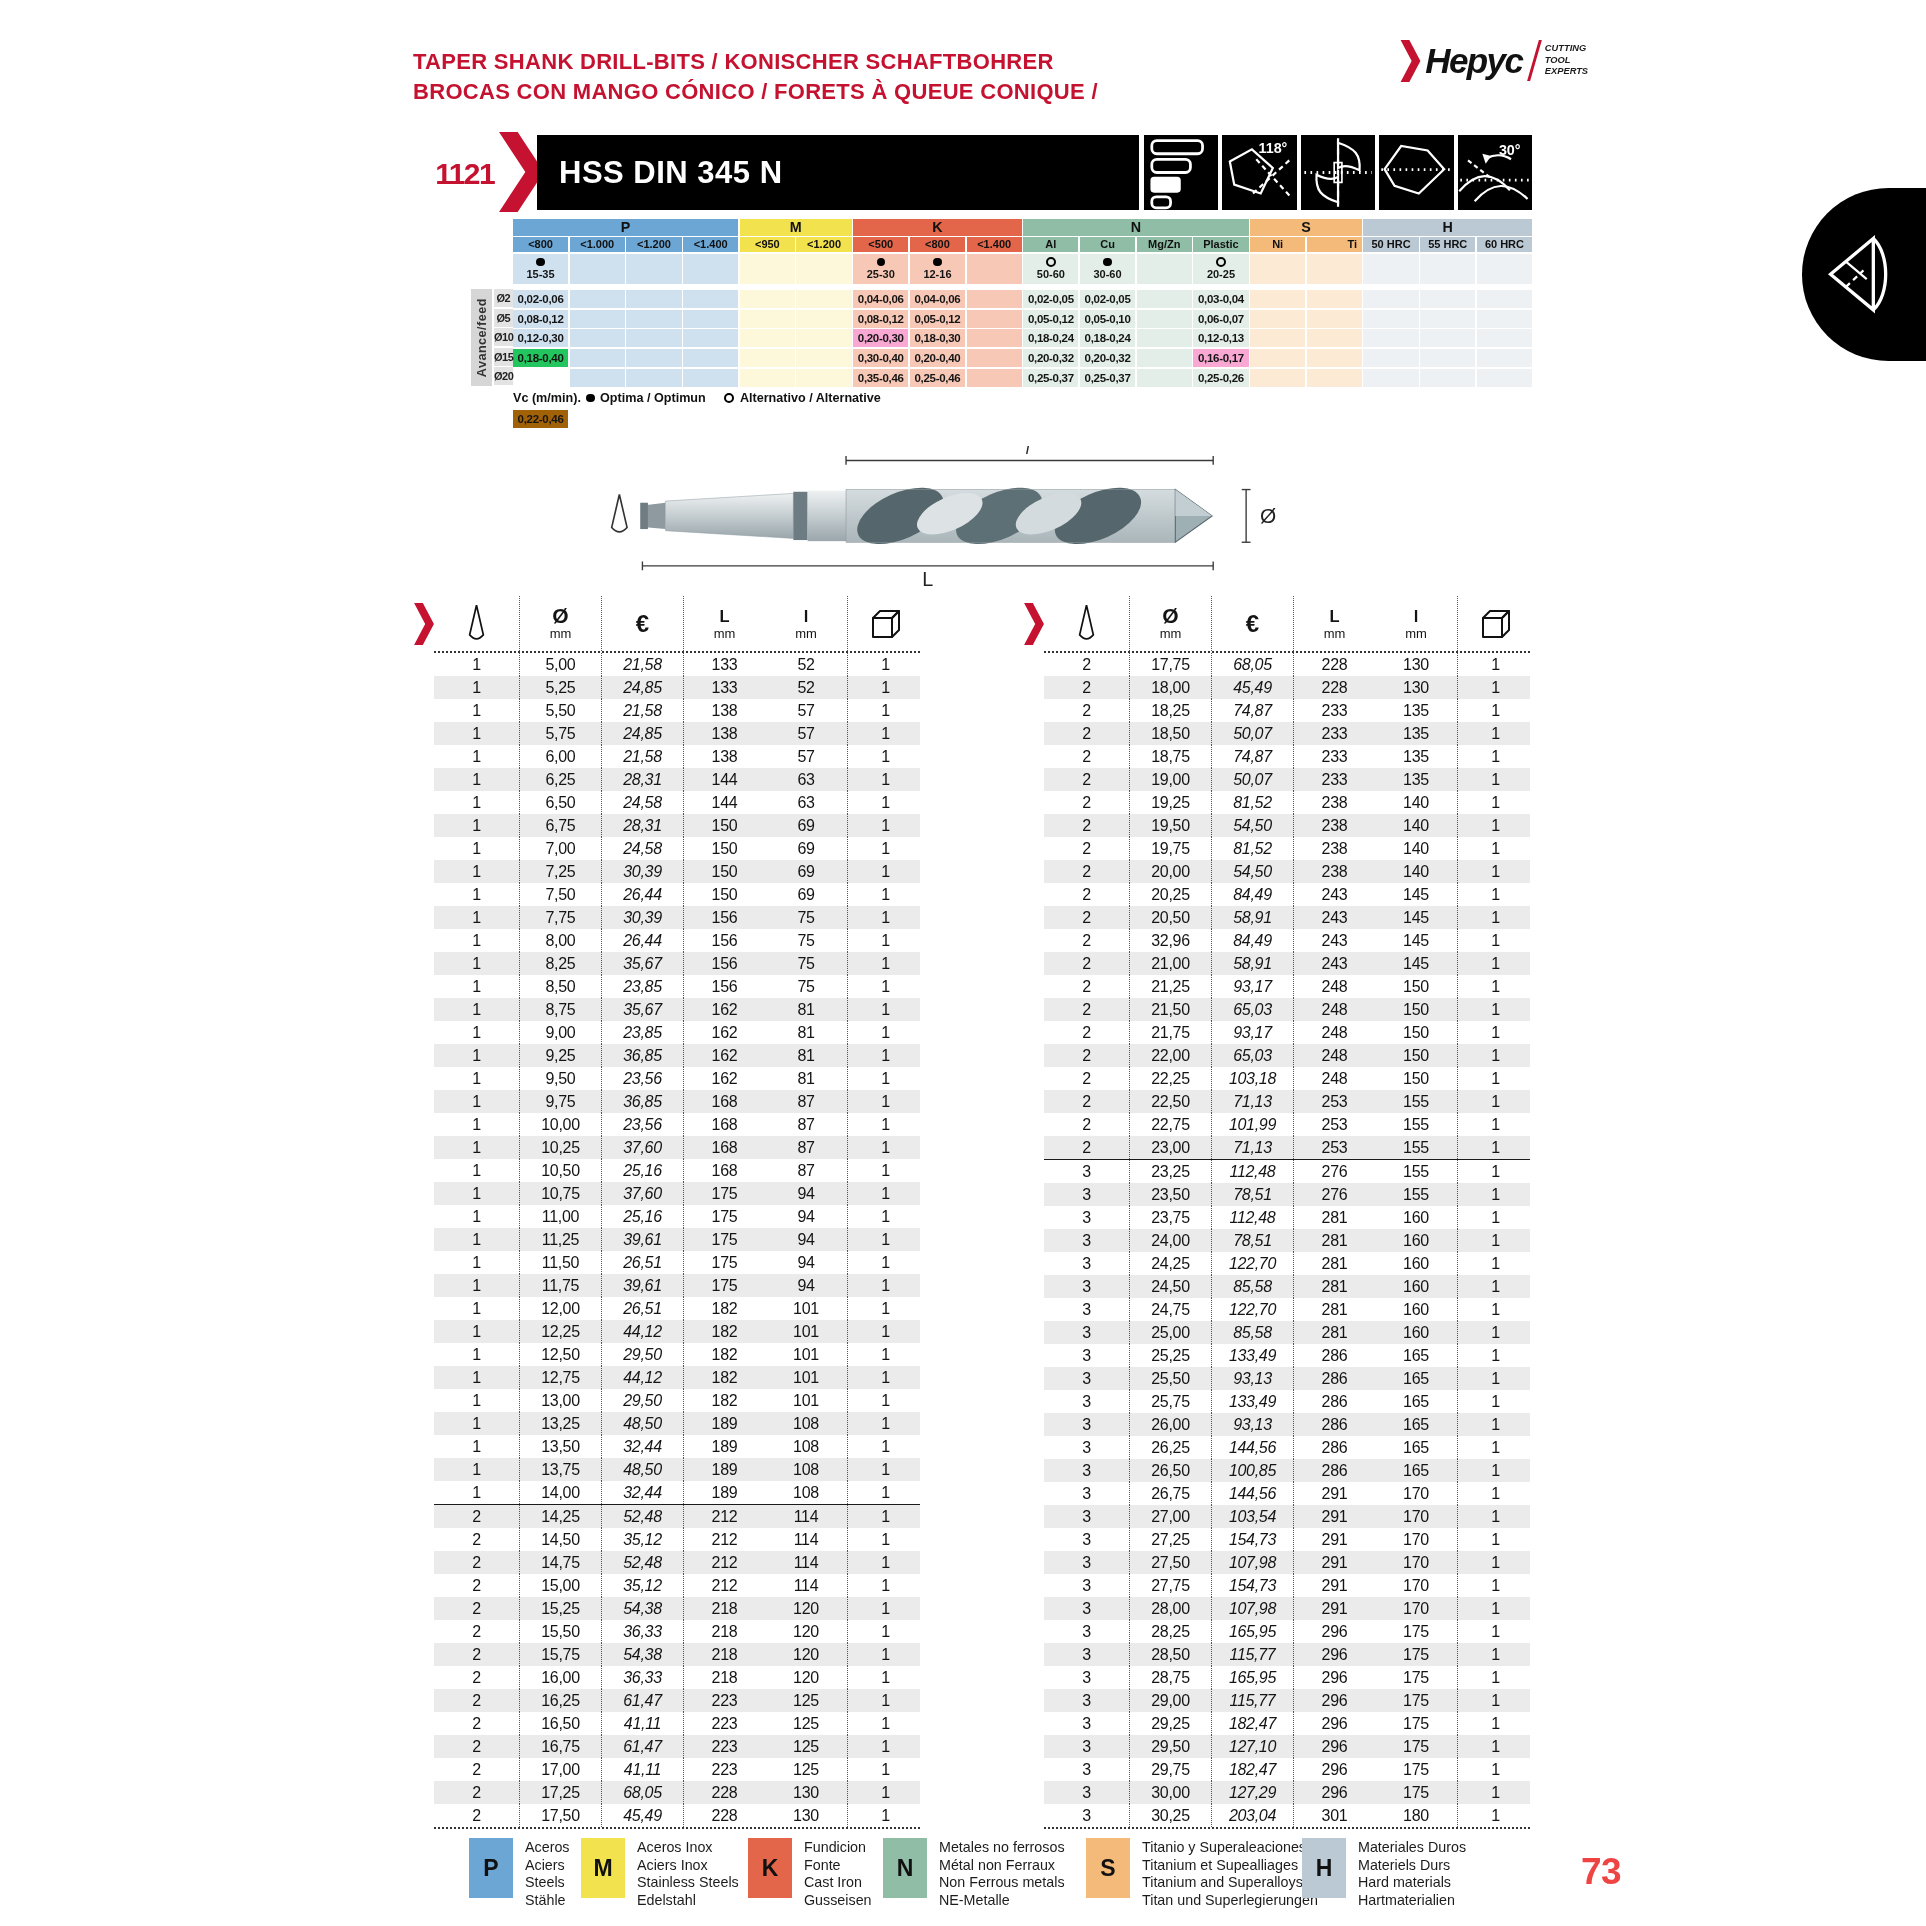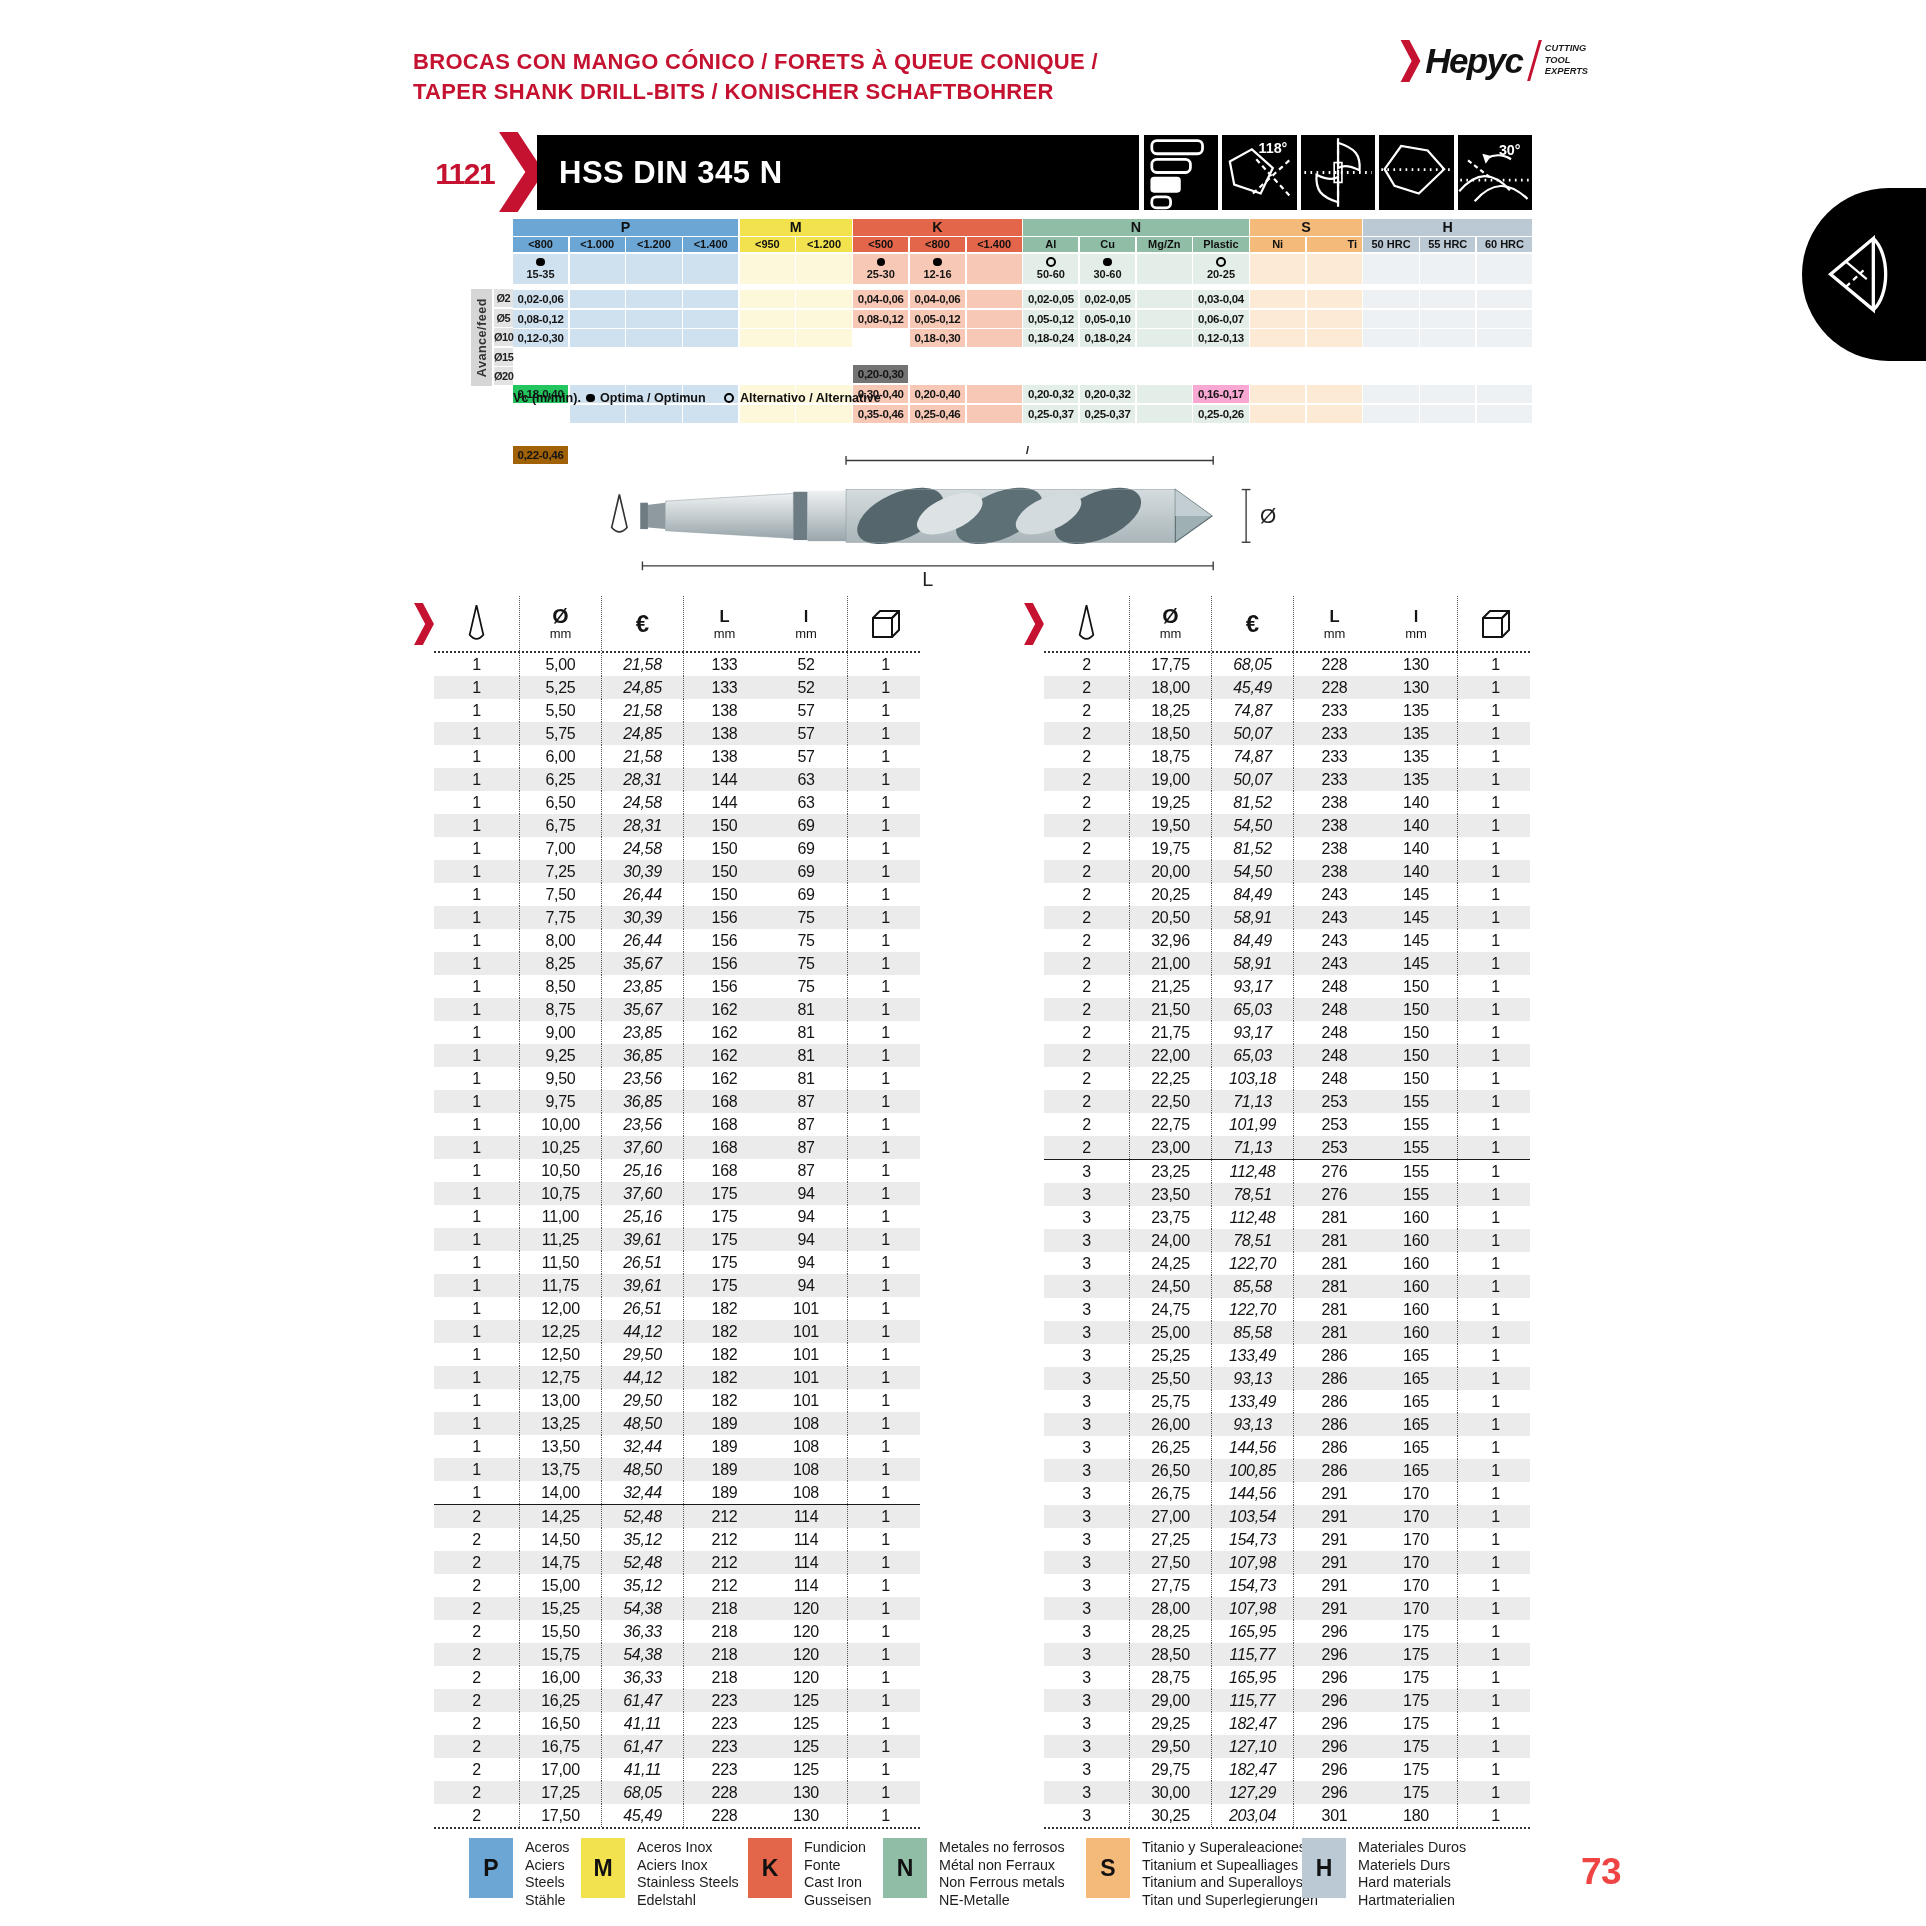--- a/index.html
+++ b/index.html
@@ -71,22 +71,22 @@
   
   .leg-item{position:absolute;top:1838px;display:flex;}
   .leg-sq{width:44px;height:60px;text-align:center;line-height:60px;font-size:23px;font-weight:bold;color:#111;}
   .leg-txt{margin-left:12px;font-size:14.3px;line-height:17.6px;color:#1c1c1c;padding-top:1.1px;white-space:nowrap;}
   #page-num{left:1581px;top:1851px;width:66px;font-size:37px;font-weight:bold;color:#ef4444;letter-spacing:-0.5px;}
 </style>
 </head>
 <body>
 
 <div class="abs" id="header-title">
+  <div>TAPER SHANK DRILL-BITS / KONISCHER SCHAFTBOHRER</div>
   <div>BROCAS CON MANGO CÓNICO / FORETS À QUEUE CONIQUE /</div>
-  <div>TAPER SHANK DRILL-BITS / KONISCHER SCHAFTBOHRER</div>
 </div>
 
 <div class="abs" id="logo">
   <svg width="23" height="42" viewBox="0 0 34 72">
     <polygon points="0,0 15,0 34,36 15,72 0,72 19,36" fill="#c41230"></polygon>
   </svg>
   <span class="word">Hepyc</span>
   <span class="slash"></span>
   <span class="tag">
     <span>CUTTING</span><br>
@@ -265,21 +265,21 @@
         <div class="mt-vc" style="background: rgb(237, 241, 243);"></div>
         <div class="mt-vc" style="background: rgb(237, 241, 243);"></div>
       </div>
       <div class="mt-grid">
         <div class="mt-vc" style="background: rgb(207, 224, 239);">0,12-0,30</div>
         <div class="mt-vc" style="background: rgb(207, 224, 239);"></div>
         <div class="mt-vc" style="background: rgb(207, 224, 239);"></div>
         <div class="mt-vc" style="background: rgb(207, 224, 239);"></div>
         <div class="mt-vc" style="background: rgb(253, 248, 217);"></div>
         <div class="mt-vc" style="background: rgb(253, 248, 217);"></div>
-        <div class="mt-vc" style="background: #737373; margin-top: 36px;">0,20-0,30</div>
+        <div class="mt-vc" style="background: #f9a8d4;">0,20-0,30</div>
         <div class="mt-vc" style="background: rgb(248, 200, 182);">0,18-0,30</div>
         <div class="mt-vc" style="background: rgb(248, 200, 182);"></div>
         <div class="mt-vc" style="background: rgb(226, 238, 231);">0,18-0,24</div>
         <div class="mt-vc" style="background: rgb(226, 238, 231);">0,18-0,24</div>
         <div class="mt-vc" style="background: rgb(226, 238, 231);"></div>
         <div class="mt-vc" style="background: rgb(226, 238, 231);">0,12-0,13</div>
         <div class="mt-vc" style="background: rgb(252, 234, 213);"></div>
         <div class="mt-vc" style="background: rgb(252, 234, 213);"></div>
         <div class="mt-vc" style="background: rgb(237, 241, 243);"></div>
         <div class="mt-vc" style="background: rgb(237, 241, 243);"></div>

